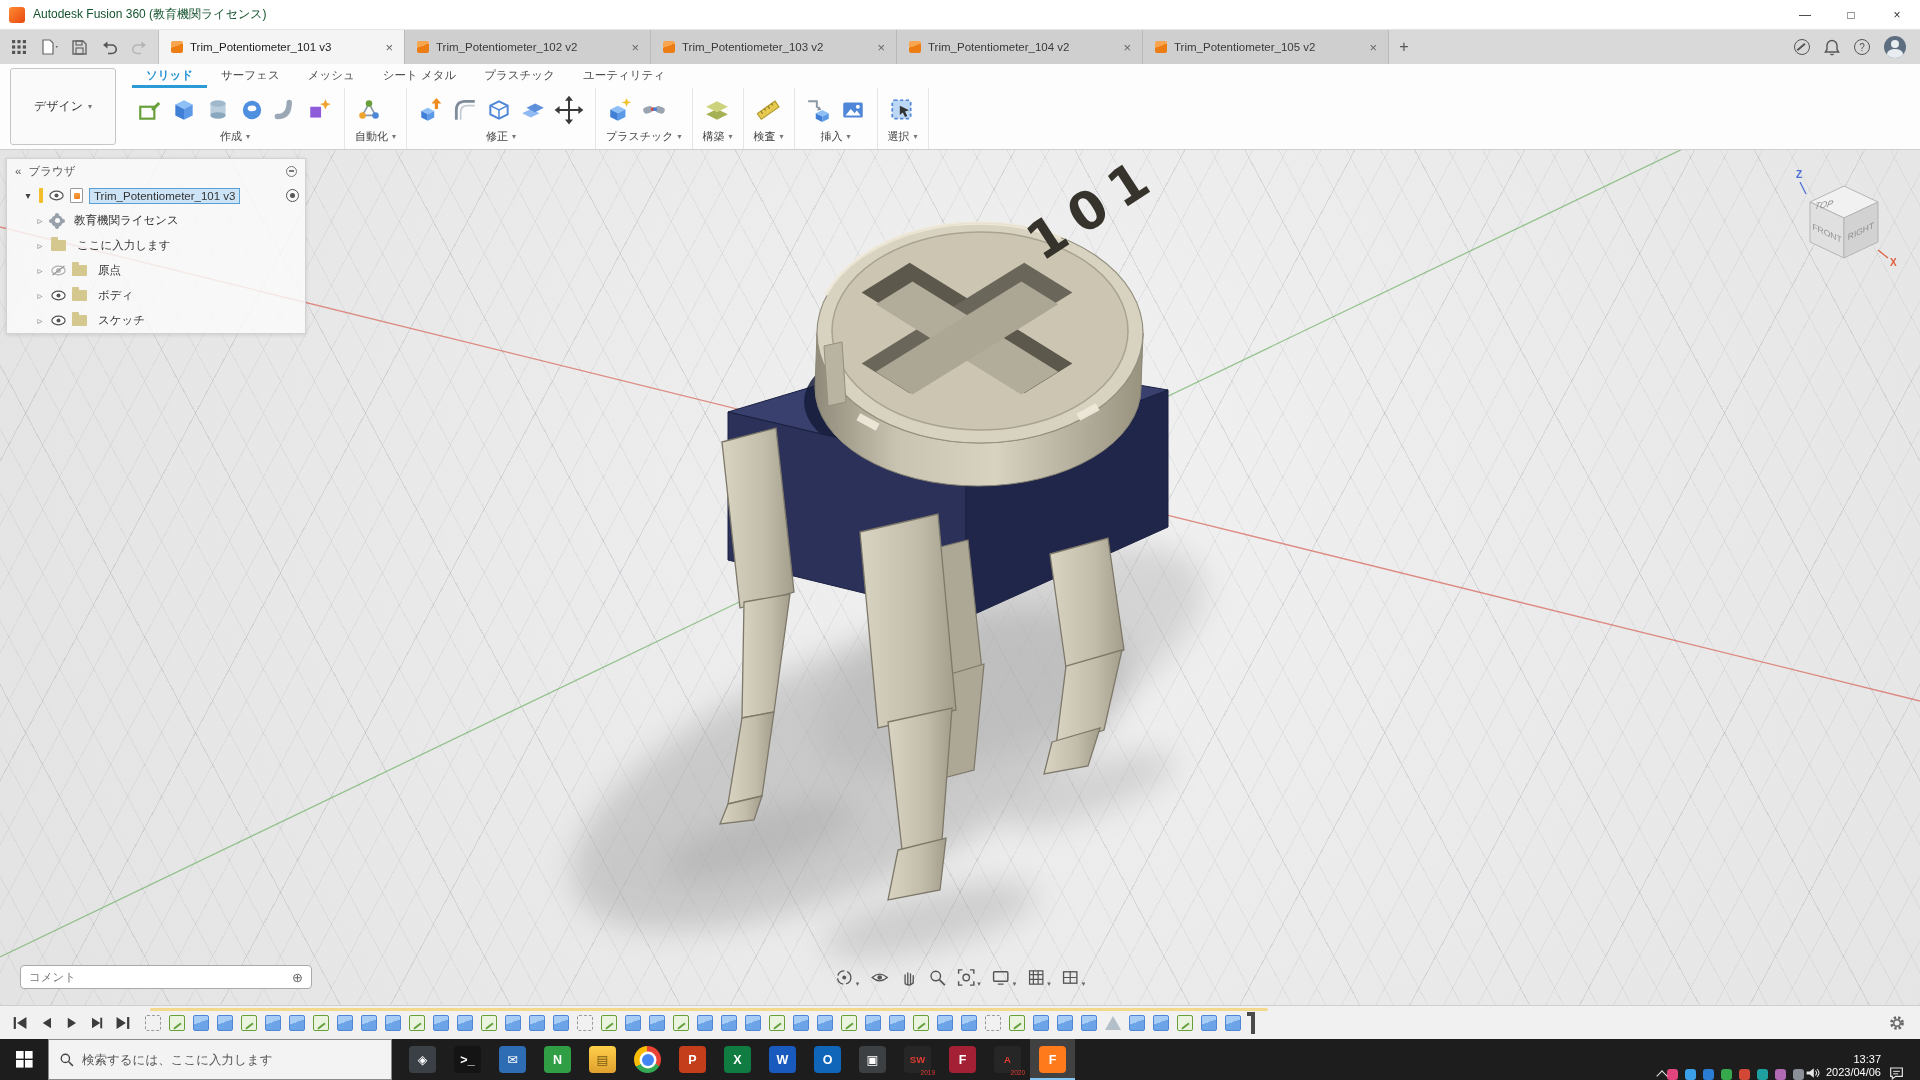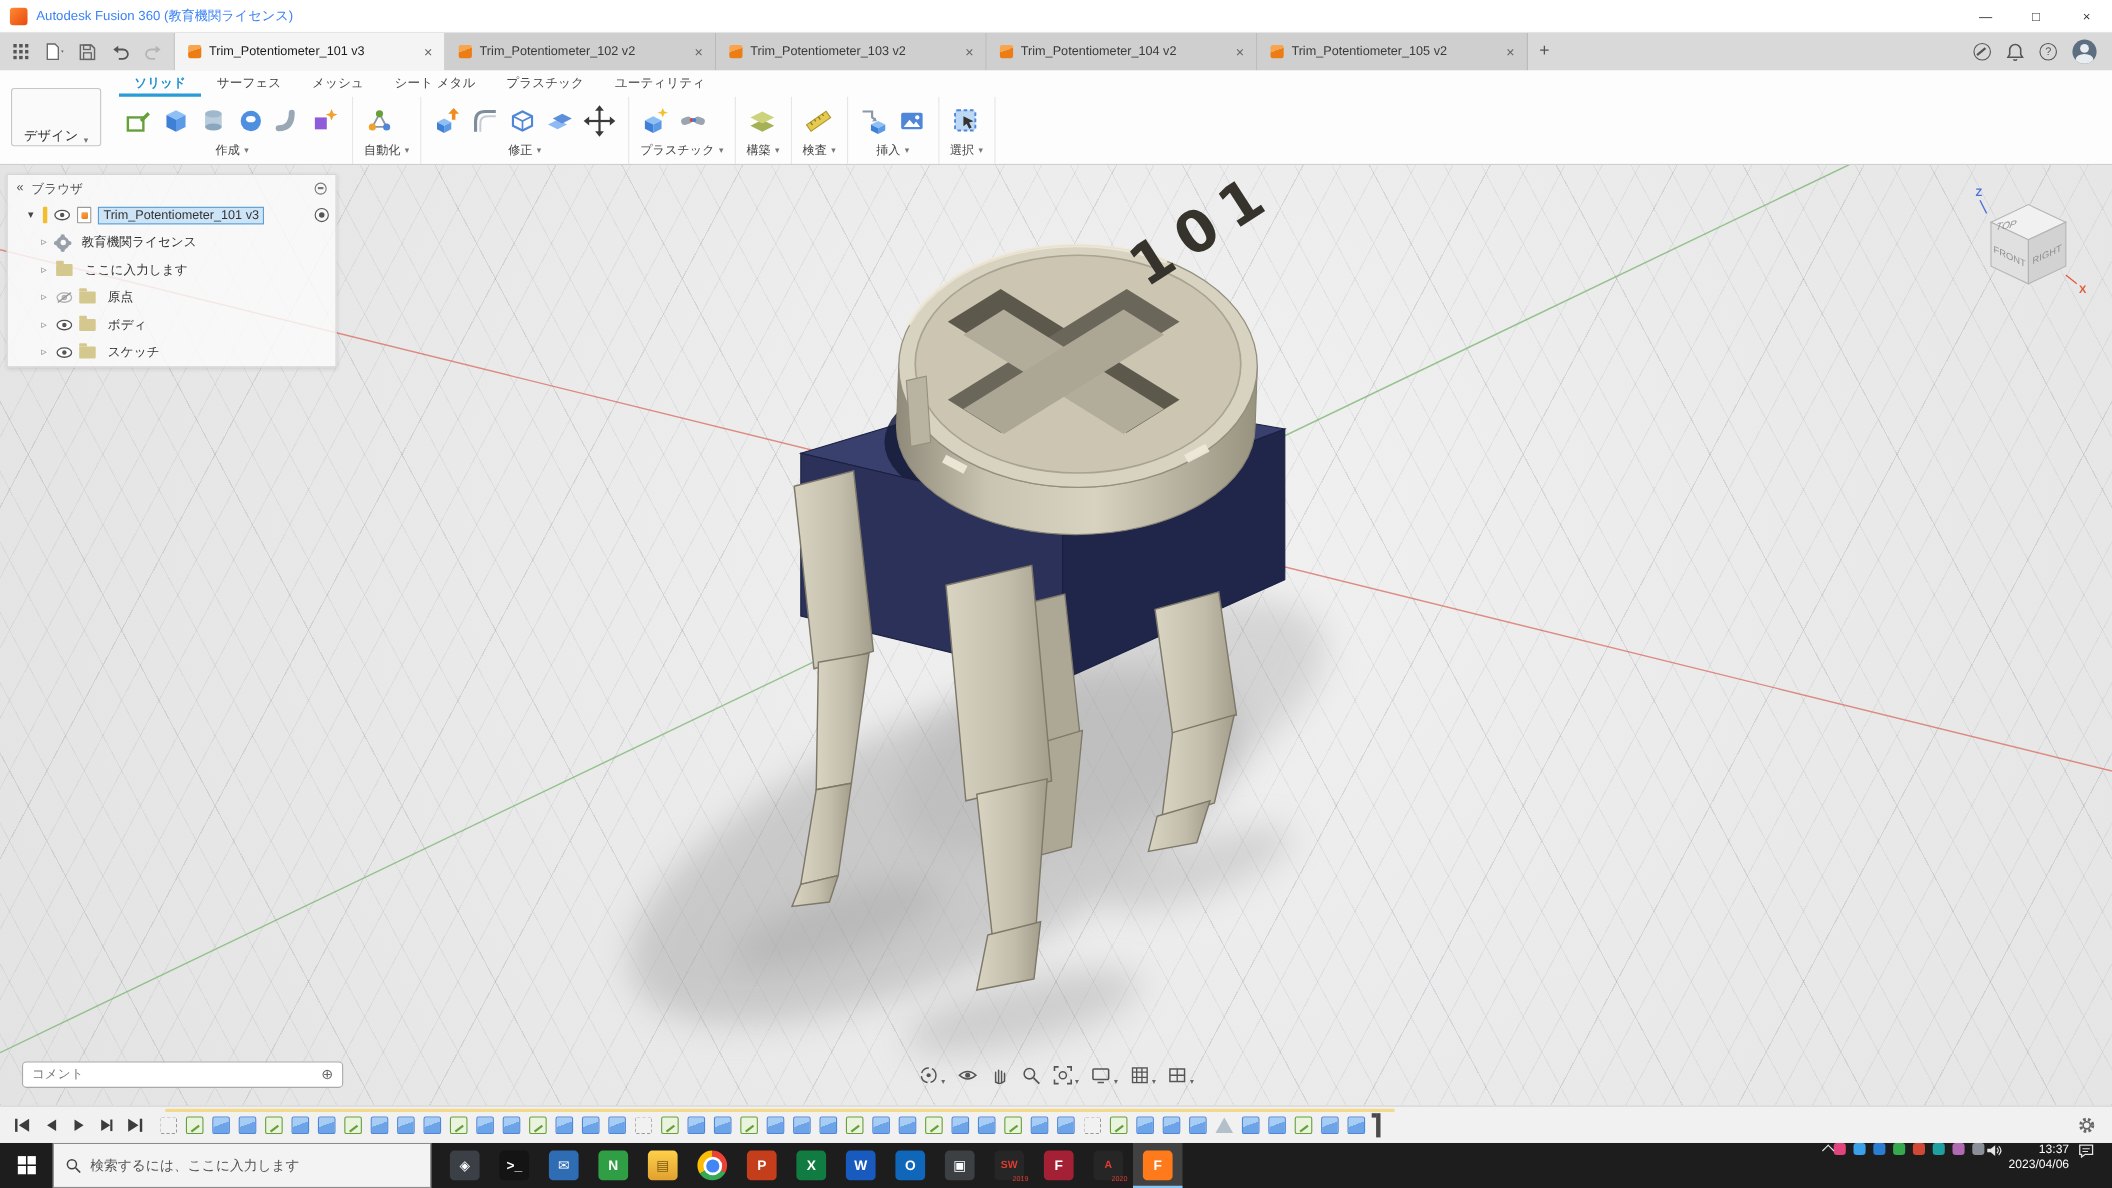--- a/index.html
+++ b/index.html
@@ -2,21 +2,21 @@
 <html><head>
 <meta charset="utf-8">
 <style>
   *{box-sizing:border-box;margin:0;padding:0}
   html,body{width:1920px;height:1080px;overflow:hidden;font-family:"Liberation Sans","DejaVu Sans",sans-serif;-webkit-font-smoothing:antialiased}
   .screen{position:relative;width:1920px;height:1080px;background:#ececec;display:flex;flex-direction:column}
 
   
   .titlebar{height:30px;background:#ffffff;display:flex;align-items:center;border-bottom:1px solid #e4e4e4;flex:0 0 auto}
   .app-logo{width:16px;height:16px;margin:0 8px 0 9px;border-radius:3px;background:linear-gradient(135deg,#ff8a33,#e8490f);flex:0 0 auto}
-  .win-title{font-size:12px;color:#3b82f6}
+  .win-title{font-size:12px;color:#14532d}
   .win-controls{margin-left:auto;display:flex;height:100%}
   .win-btn{width:46px;height:100%;display:flex;align-items:center;justify-content:center;font-size:12px;color:#333}
 
   
   .tabbar{height:34px;background:#d9d9d9;display:flex;align-items:stretch;flex:0 0 auto}
   .qt{display:flex;align-items:center;padding:0 4px;border-right:1px solid #c2c2c2}
   .qt-btn{width:30px;height:100%;display:flex;align-items:center;justify-content:center}
   .doc-tabs{display:flex;flex:0 1 auto;min-width:0}
   .doc-tab{width:246px;flex:0 1 auto;display:flex;align-items:center;gap:7px;padding:0 8px 0 12px;background:#cfcfcf;border-right:1px solid #b9b9b9;font-size:11.5px;color:#3a3a3a}
   .doc-tab.active{background:#f4f4f4;color:#1c1c1c}
@@ -27,21 +27,21 @@
   .tb-right{margin-left:auto;display:flex;align-items:center;gap:14px;padding:0 14px}
   .ring-icon{width:16px;height:16px;border:1.6px solid #555;border-radius:50%;position:relative}
   .ring-icon::after{content:"";position:absolute;left:1px;top:6px;width:10px;height:1.6px;background:#555;transform:rotate(-40deg)}
   .help-circ{width:16px;height:16px;border-radius:50%;border:1.4px solid #555;color:#555;font-size:10px;display:flex;align-items:center;justify-content:center}
   .avatar{width:22px;height:22px;border-radius:50%;background:#5d6e80;position:relative;overflow:hidden}
   .avatar::before{content:"";position:absolute;left:7px;top:4px;width:8px;height:8px;border-radius:50%;background:#e8edf2}
   .avatar::after{content:"";position:absolute;left:3px;top:13px;width:16px;height:10px;border-radius:50% 50% 0 0;background:#e8edf2}
 
   
   .ribbon{height:86px;background:#fdfdfd;border-bottom:1px solid #cfcfcf;display:flex;flex:0 0 auto}
-  .workspace{margin:16px 10px;width:82px;border:1px solid #c6c6c6;border-radius:3px;background:#fafafa;display:flex;align-items:flex-end;justify-content:center;gap:5px;font-size:12px;color:#333}
+  .workspace{margin:4px 10px;width:106px;border:1px solid #c6c6c6;border-radius:3px;background:#fafafa;display:flex;align-items:center;justify-content:center;gap:5px;font-size:12px;color:#333}
   .ribbon-main{flex:1;display:flex;flex-direction:column;min-width:0}
   .rtabs{height:24px;display:flex;align-items:flex-end;gap:0;padding-left:6px}
   .rtab{padding:3px 14px 5px;font-size:11.5px;color:#4a4a4a}
   .rtab.active{color:#1b8fd0;box-shadow:inset 0 -3px 0 #2a9bd6;font-weight:bold}
   .rtools{flex:1;display:flex;align-items:stretch}
   .rgroup{display:flex;flex-direction:column;justify-content:space-between;padding:2px 10px 3px;border-right:1px solid #e6e6e6}
   .ricons{display:flex;align-items:center;gap:6px;flex:1}
   .ricon{width:28px;height:28px;display:flex;align-items:center;justify-content:center}
   .ricon.big{width:32px;height:32px}
   .rlabel{display:flex;align-items:center;justify-content:center;gap:4px;font-size:11px;color:#444;padding-bottom:2px}
@@ -124,21 +124,21 @@
   .tk-search input::placeholder{color:#555}
   .tk-apps{display:flex;align-items:stretch;margin-left:8px}
   .tk-app{width:45px;display:flex;align-items:center;justify-content:center;position:relative}
   .tk-app.active{background:rgba(255,255,255,.16);box-shadow:inset 0 -2px 0 #85c5f2}
   .tk-glyph{width:27px;height:27px;border-radius:4px;background:var(--c,#444);color:#fff;font-size:12.5px;font-weight:bold;display:flex;align-items:center;justify-content:center}
   .tk-sub{position:absolute;right:5px;bottom:4px;font-size:6.5px;color:var(--fg,#fff)}
   .t-solidworks .tk-glyph,.t-autodesk-2020 .tk-glyph{color:var(--fg,#e03c31);font-size:9.5px}
   .t-chrome .tk-glyph{background:conic-gradient(#ea4335 0 33%,#34a853 33% 66%,#fbbc05 66% 100%);border-radius:50%;position:relative}
   .t-chrome .tk-glyph::after{content:"";position:absolute;inset:7.5px;background:#4285f4;border-radius:50%;box-shadow:0 0 0 2.5px #fff}
   .t-file-explorer .tk-glyph{background:linear-gradient(#ffd04a,#e0a02f);color:#7a5b14}
-  .tk-tray{margin-left:auto;display:flex;align-items:flex-start;gap:1px;padding:0 8px}
+  .tk-tray{margin-left:auto;display:flex;align-items:flex-end;gap:1px;padding:0 8px}
   .chev-up{width:8px;height:8px;border-left:1.6px solid #e6e6e6;border-top:1.6px solid #e6e6e6;transform:rotate(45deg);margin-top:3px}
   .tray-dot{width:11px;height:11px;border-radius:3px;background:var(--c,#888)}
   .tk-clock{text-align:right;font-size:11px;line-height:1.25;padding:0 4px;white-space:nowrap}
   .tk-note{width:20px;display:flex;align-items:center;justify-content:center}
   .tk-desk{width:5px;border-left:1px solid #555}
 </style>
 </head>
 <body>
 
 <div class="screen">

